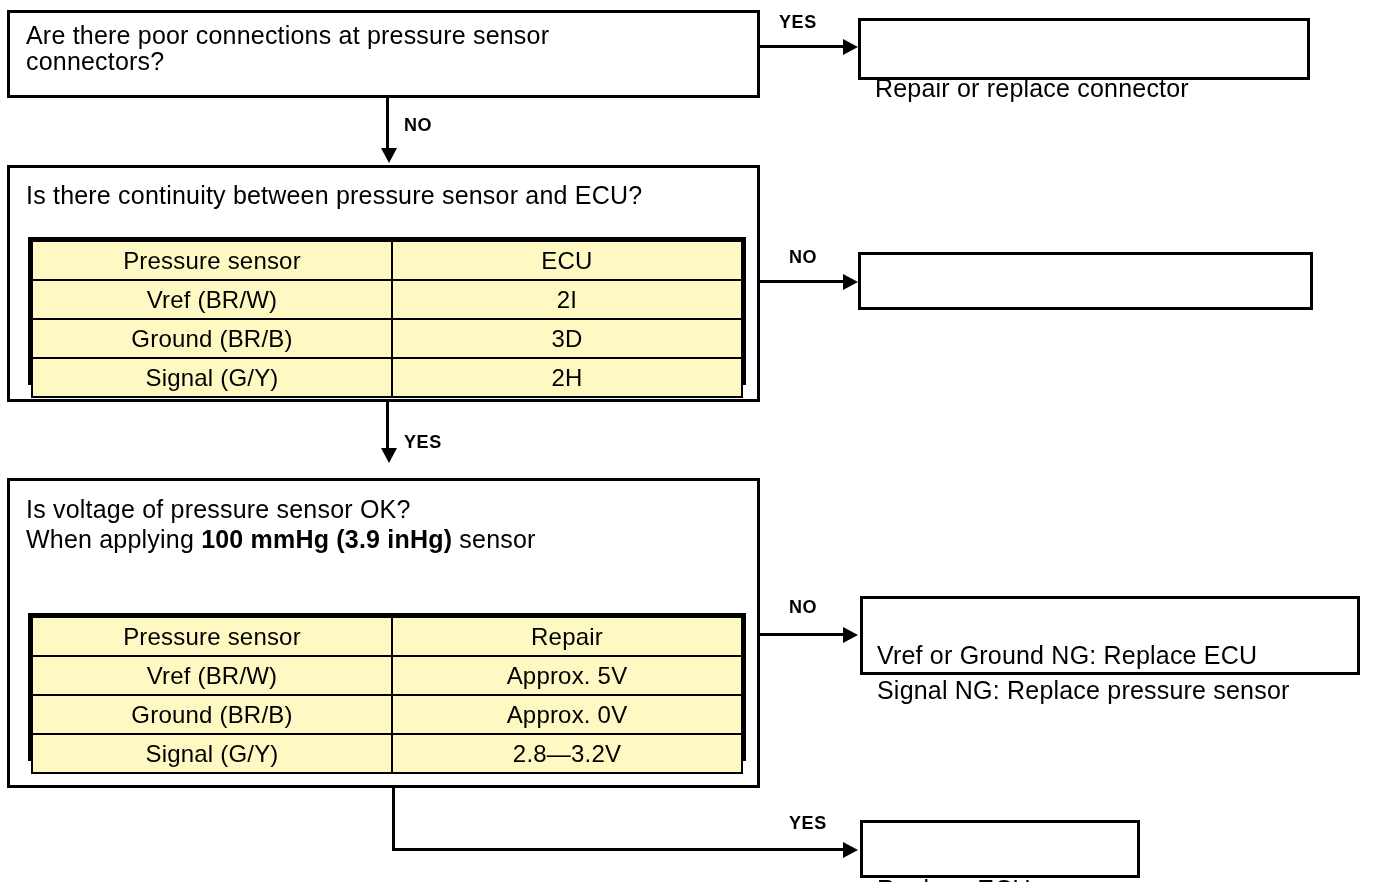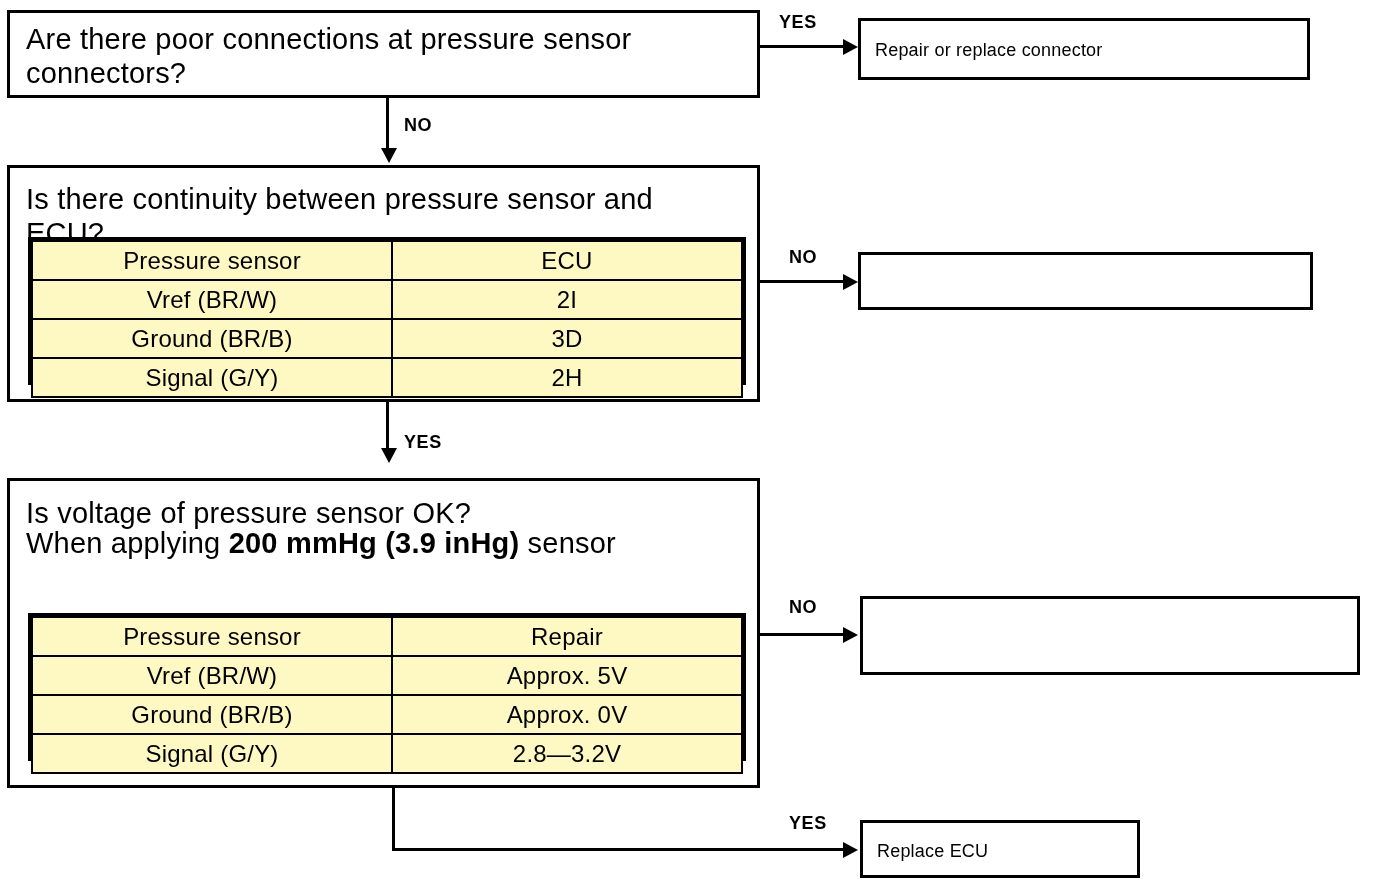--- a/index.html
+++ b/index.html
@@ -19,31 +19,32 @@
     overflow: hidden;
   }
   .box {
     position: absolute;
     box-sizing: border-box;
     border: 3px solid #000000;
     background: #ffffff;
   }
   .qtext {
     position: absolute;
-    font-size: 29px;
-    line-height: 34px;
+    font-size: 25px;
+    line-height: 26px;
     letter-spacing: 0.2px;
     white-space: pre-line;
   }
   .rtext {
     position: absolute;
-    font-size: 18px;
+    font-size: 25px;
     line-height: 35px;
     letter-spacing: 0.2px;
     white-space: pre-line;
+    margin-top: 38px;
   }
   .tbl {
     position: absolute;
     box-sizing: border-box;
     border-collapse: collapse;
     border: 3px solid #000000;
     background: #ffffff;
   }
   .tbl table {
     border-collapse: collapse;
@@ -146,21 +147,21 @@
   <div class="lbl" style="left:789px; top:247px;">NO</div>
 
   <div class="box" style="left:858px; top:252px; width:455px; height:58px;"></div>
 
   <div class="vline" style="left:386px; top:402px; height:48px;"></div>
   <div class="arrow-d" style="left:381px; top:448px;"></div>
   <div class="lbl" style="left:404px; top:432px;">YES</div>
 
   <div class="box" style="left:7px; top:478px; width:753px; height:310px;"></div>
   <div class="qtext" style="left:26px; top:496px; width:710px;">Is voltage of pressure sensor OK?</div>
-  <div class="qtext" style="left:26px; top:526px; width:720px;"><span>When applying </span><span class="bold">200 mmHg (3.9 inHg)</span><span> sensor</span></div>
+  <div class="qtext" style="left:26px; top:526px; width:720px;"><span>When applying </span><span class="bold">100 mmHg (3.9 inHg)</span><span> sensor</span></div>
 
   <div class="tbl" style="left:28px; top:613px; width:718px; height:148px;">
     <table>
       <tbody>
           <tr>
         <td class="colA">Pressure sensor</td>
         <td>Repair</td>
       </tr>
       <tr>
         <td class="colA">Vref (BR/W)</td>
@@ -176,20 +177,22 @@
       </tr>
     </tbody>
       </table>
   </div>
 
   <div class="hline" style="left:760px; top:633px; width:86px;"></div>
   <div class="arrow-r" style="left:843px; top:627px;"></div>
   <div class="lbl" style="left:789px; top:597px;">NO</div>
 
   <div class="box" style="left:860px; top:596px; width:500px; height:79px;"></div>
+  <div class="rtext" style="left:877px; top:600px; width:480px;">Vref or Ground NG: Replace ECU
+Signal NG: Replace pressure sensor</div>
 
   <div class="vline" style="left:392px; top:788px; height:63px;"></div>
   <div class="hline" style="left:392px; top:848px; width:455px;"></div>
   <div class="arrow-r" style="left:843px; top:842px;"></div>
   <div class="lbl" style="left:789px; top:813px;">YES</div>
 
   <div class="box" style="left:860px; top:820px; width:280px; height:58px;"></div>
   <div class="rtext" style="left:877px; top:834px; width:260px;">Replace ECU</div>
 
 </div>

